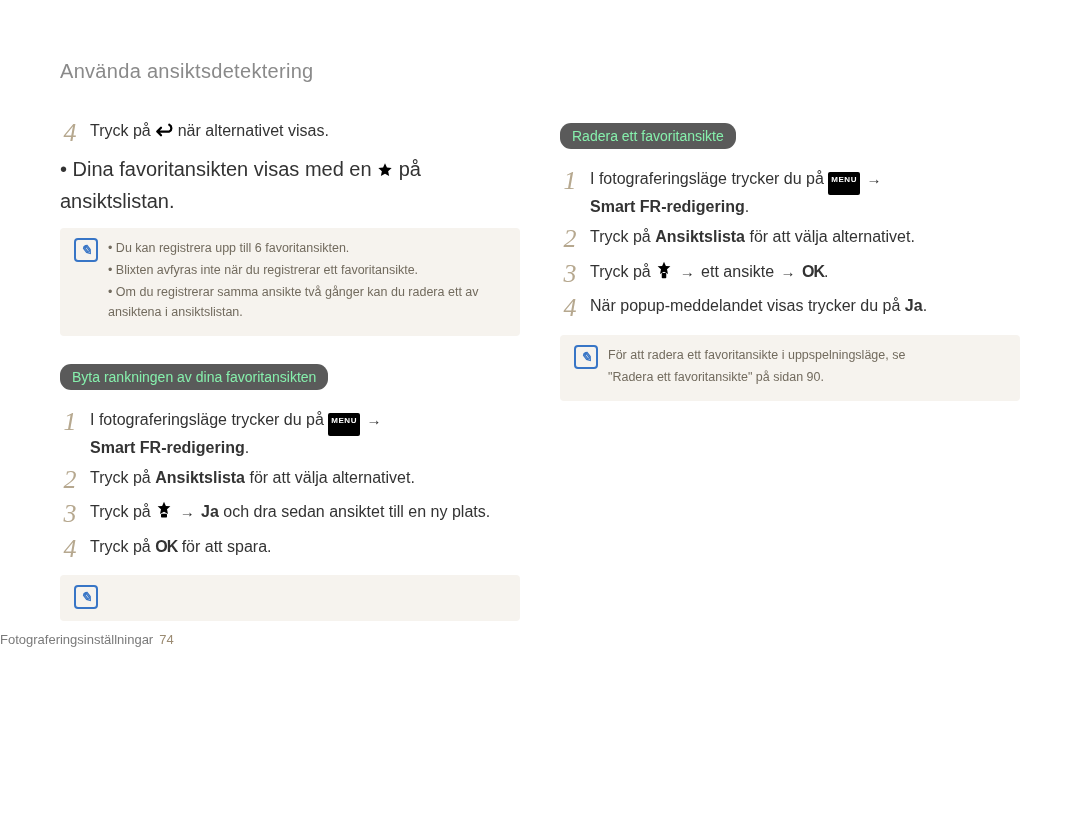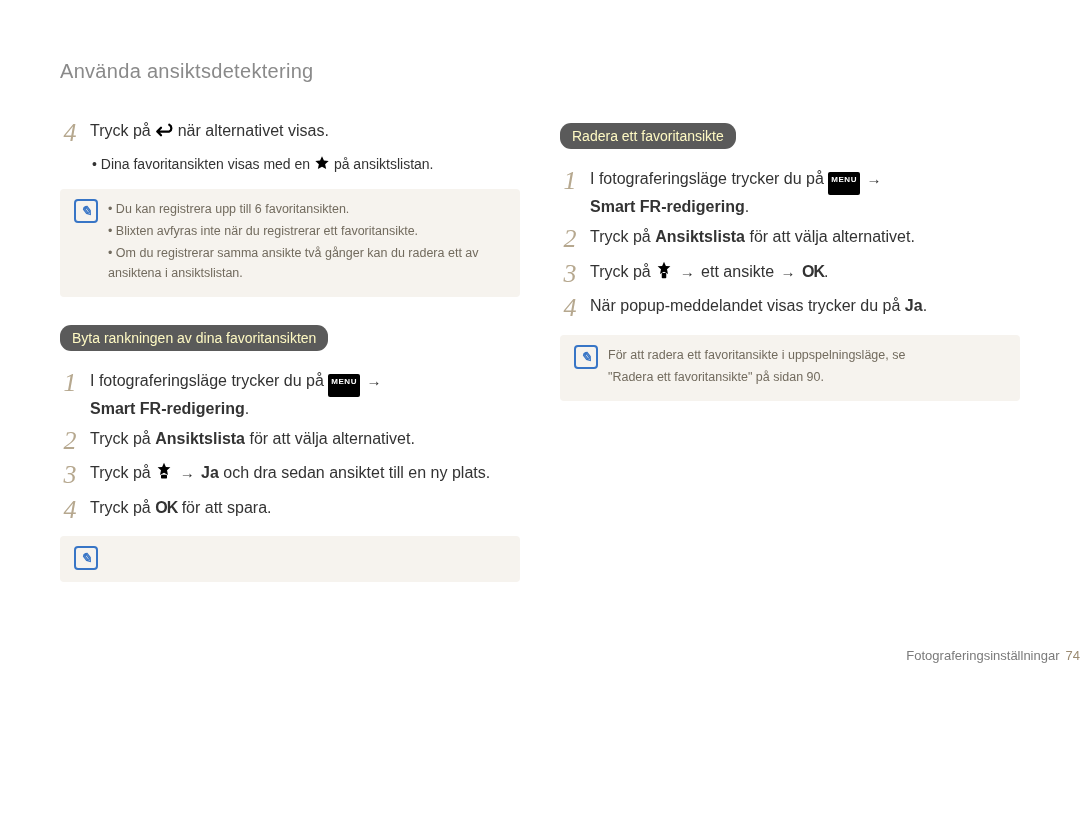--- a/index.html
+++ b/index.html
@@ -47,22 +47,21 @@
     min-width: 20px;
     text-align: center;
   }
   .step-text {
     font-size: 16px;
     line-height: 1.5;
     color: #333;
   }
   .step-text .bold { font-weight: bold; }
   .sub-bullet {
-    margin-left: 32px;
-    font-size: 14px;
+    font-size: 20px;
     color: #333;
     line-height: 1.5;
   }
   .notebox {
     background: #f6f3ee;
     border-radius: 4px;
     padding: 10px 14px 12px 14px;
     margin: 12px 0 18px 0;
     display: flex;
     gap: 10px;
@@ -83,21 +82,21 @@
   }
   .note-body {
     font-size: 12.5px;
     color: #726b5e;
     line-height: 1.6;
   }
   .note-body div { margin-bottom: 2px; }
   .chip {
     display: inline-block;
     background: #5a5a5a;
-    color: #fef9c3;
+    color: #86efac;
     font-size: 14px;
     padding: 5px 12px;
     border-radius: 11px;
     margin: 10px 0 12px 0;
   }
   .icon-inline {
     display: inline-block;
     vertical-align: -2px;
   }
   .icon-menu {
@@ -111,24 +110,24 @@
     vertical-align: 2px;
     letter-spacing: 0.5px;
   }
   .arrow-r {
     font-size: 15px;
     display: inline-block;
     margin: 0 2px;
   }
   .footer {
     position: absolute;
-    bottom: 22px;
+    bottom: 38px;
     left: 0;
     width: 100%;
-    text-align: right;
+    text-align: left;
     font-size: 13px;
     color: #7a7a7a;
   }
   .footer .pnum { color: #9b8b72; margin-left: 6px; }
   .ok-text { font-weight: bold; letter-spacing: -1px; margin-top: 48px; }
 </style>
 </head>
 <body>
 
 <div class="page">

